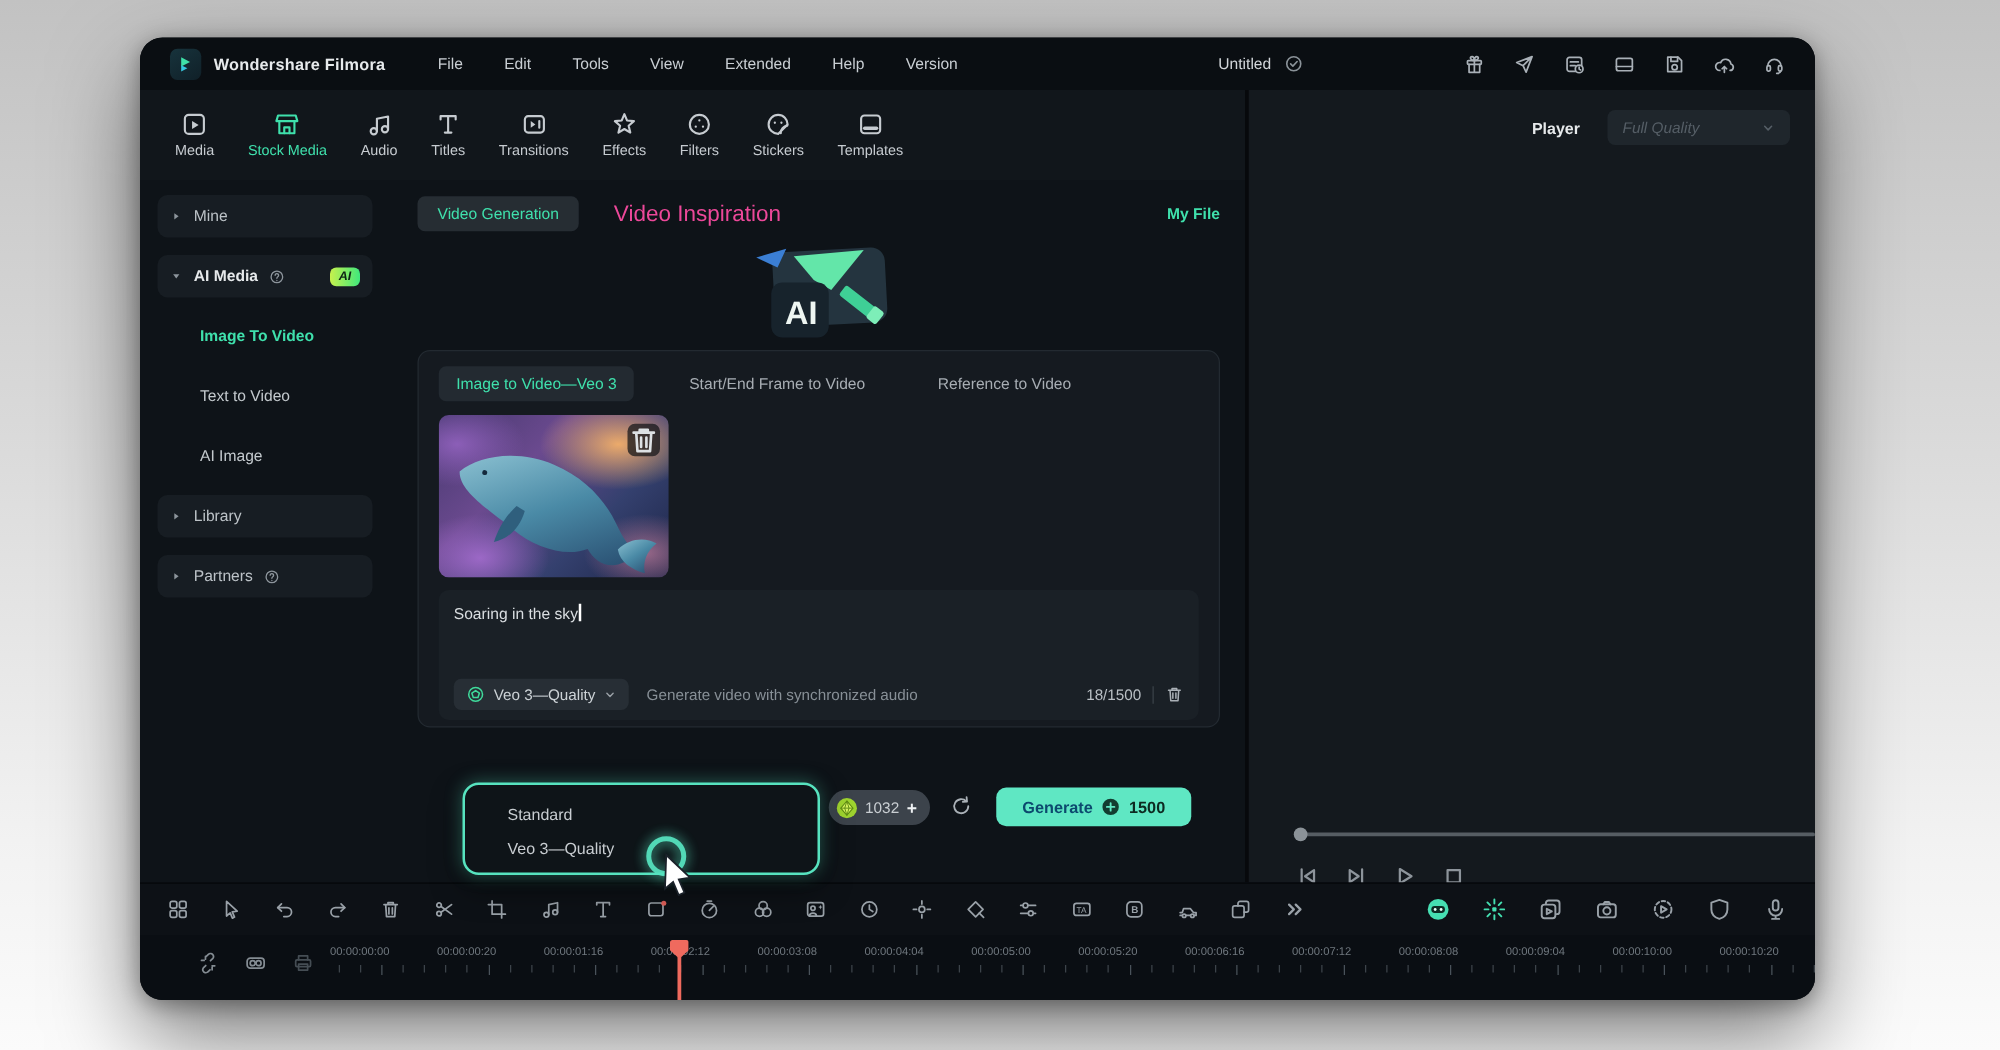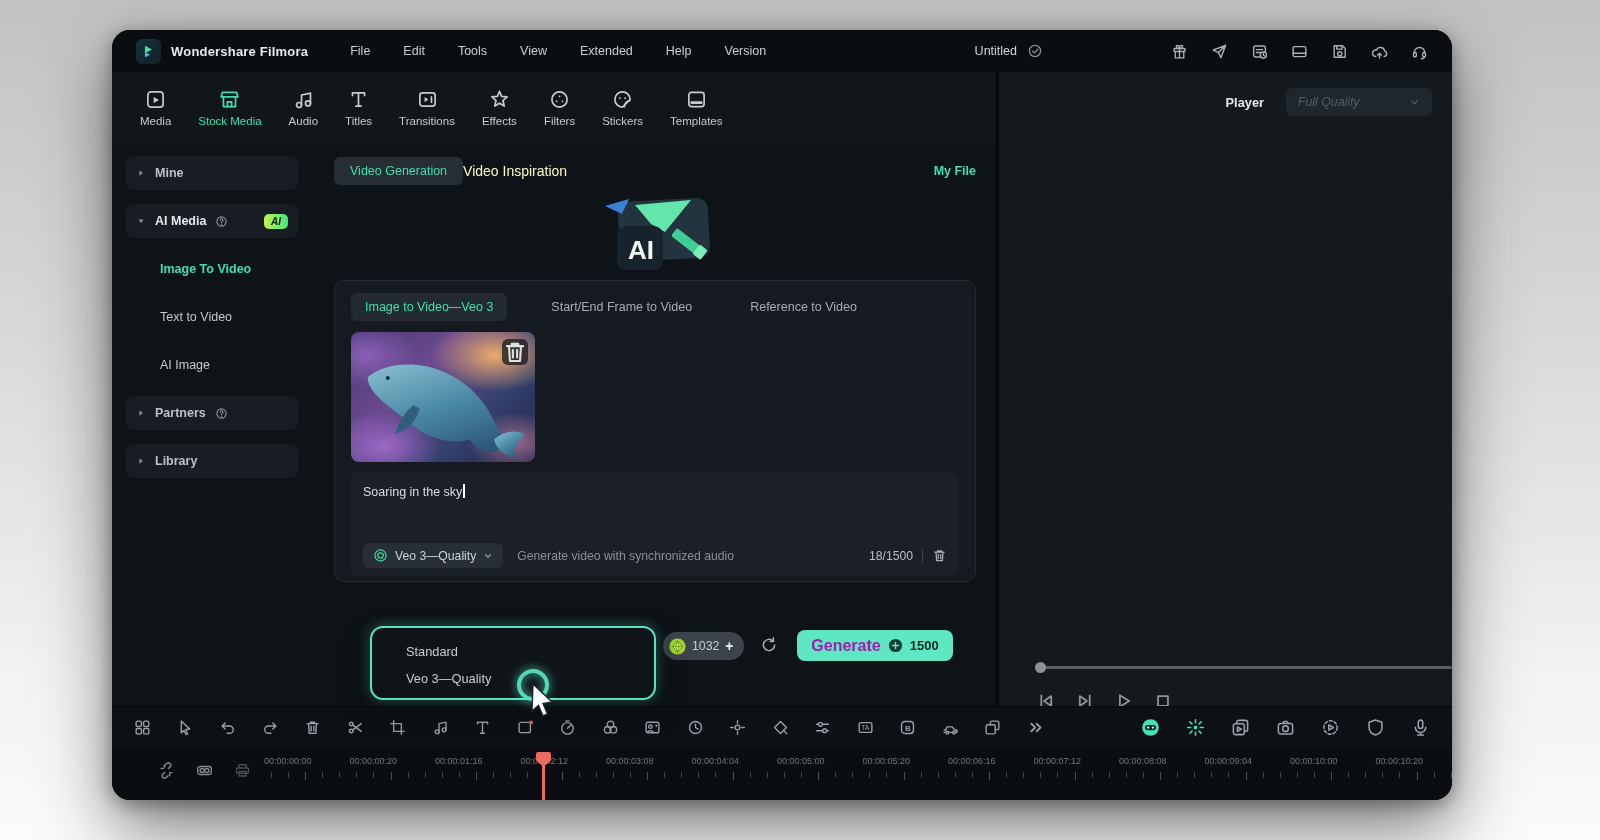--- a/index.html
+++ b/index.html
@@ -24,34 +24,34 @@
   .left-section{position:absolute;left:0;top:42px;width:884px;height:634px;background:#0e1318;}
   .tabstrip{height:72px;display:flex;align-items:center;gap:27px;padding:0 0 0 28px;background:#11161b;}
   .mtab{display:flex;flex-direction:column;align-items:center;gap:5px;color:#c6cbd0;cursor:pointer;}
   .mtab .mtab-ic{width:21px;height:21px;color:#c6cbd0;}
   .mtab .mtab-lb{font-size:11.5px;white-space:nowrap;}
   .mtab.active,.mtab.active .mtab-ic{color:#3fe0ac;}
   .body{display:flex;height:562px;}
   .sidebar{width:196px;padding:12px 10px 0 14px;box-sizing:border-box;flex:0 0 auto;}
   .side-row{height:34px;border-radius:8px;display:flex;align-items:center;gap:9px;padding:0 10px;
     margin-bottom:14px;color:#bcc2c7;font-size:12.5px;}
-  .side-row.group{background:#171d23;font-weight:bold;}
+  .side-row.group{background:#171d23;}
   .side-row .caret{width:10px;height:10px;color:#8d959c;flex:0 0 auto;}
   .side-row.bold{color:#e6e9eb;font-weight:700;}
   .side-sub{padding-left:34px;height:34px;display:flex;align-items:center;margin-bottom:14px;
     color:#c3c9cd;font-size:12.5px;}
   .side-sub.active{color:#3fe0ac;font-weight:700;}
   .help-ic{width:13px;height:13px;color:#8d959c;}
   .ai-badge{margin-left:auto;background:linear-gradient(90deg,#c7f14d,#3fe87c);color:#0c2214;
     font-size:10px;font-weight:800;font-style:italic;border-radius:5px;padding:2px 7px;}
   
   .content{flex:1;padding:10px 20px 0 26px;position:relative;}
   .content-tabs{display:flex;align-items:center;height:34px;}
   .pill-tab{background:#262d33;border-radius:6px;padding:7px 16px;color:#3fe0ac;font-size:12.5px;}
-  .ghost-tab{color:#fef9c3;font-size:14px;}
+  .ghost-tab{color:#ec4899;font-size:18px;margin-left:28px;}
   .my-file{margin-left:auto;color:#3fe0ac;font-size:12.5px;font-weight:700;}
   .ai-logo{width:132px;height:86px;margin:2px auto 0;display:block;}
   .gen-card{margin-top:4px;height:302px;background:#151a20;border:1px solid #232a31;border-radius:10px;
     padding:12px 16px;box-sizing:border-box;position:relative;}
   .card-tabs{display:flex;gap:30px;align-items:center;}
   .card-tab{color:#a7adb3;font-size:12.5px;padding:7px 14px;}
   .card-tab.active{background:#232a31;border-radius:6px;color:#3fe0ac;}
   .thumb{margin-top:11px;width:184px;height:130px;border-radius:8px;position:relative;overflow:hidden;
     background:
       radial-gradient(55% 45% at 78% 18%,rgba(244,176,106,.95),rgba(244,176,106,0) 62%),
@@ -83,21 +83,21 @@
   .dd-opt{height:27px;display:flex;align-items:center;padding:0 18px;color:#c8cdd1;font-size:12.8px;}
   .cursor-wrap{position:absolute;left:388px;top:628px;z-index:40;width:70px;height:70px;pointer-events:none;}
   .credits-pill{position:absolute;left:551px;top:602px;height:28px;background:#3c434b;border-radius:14px;
     display:flex;align-items:center;gap:6px;padding:0 10px 0 6px;z-index:20;}
   .gem{width:17px;height:17px;}
   .credits-num{color:#c9ced2;font-size:12.3px;}
   .credits-add{color:#eef1f3;font-size:14px;font-weight:600;margin-top:-1px;}
   .refresh-btn{position:absolute;left:648px;top:606px;width:18px;height:18px;color:#aab1b7;z-index:20;}
   .generate-btn{position:absolute;left:685px;top:600px;width:156px;height:31px;background:#5fe7c3;
     border-radius:8px;display:flex;align-items:center;justify-content:center;gap:7px;z-index:20;}
-  .generate-lbl{color:#a21caf;font-size:16px;font-weight:700;}
+  .generate-lbl{color:#0c4a6e;font-size:13px;font-weight:700;}
   .coin{width:15px;height:15px;}
   .generate-cost{color:#0d2a21;font-size:13px;font-weight:700;}
   
   .player{position:absolute;left:884px;top:42px;width:456px;height:634px;background:#14191e;
     border-left:3px solid #07090c;box-sizing:border-box;}
   .player-head{display:flex;align-items:center;padding:16px 20px 0 34px;justify-content:flex-end;}
   .player-title{color:#e6e9eb;font-size:12.8px;font-weight:700;}
   .quality-pill{margin-left:22px;background:#1f262c;border-radius:6px;height:28px;width:146px;
     display:flex;align-items:center;padding:0 12px;box-sizing:border-box;}
   .quality-lbl{color:#555e66;font-size:12.3px;font-style:italic;}
@@ -340,35 +340,35 @@
         </div>
         <div class="side-sub">
           <span>AI Image</span>
         </div>
         <div class="side-row group">
           <span class="caret">
               <svg viewBox="0 0 16 16" style="width:100%;height:100%;display:block">
                 <path d="M5.5,4 L11,8 5.5,12 Z" fill="currentColor"></path>
               </svg>
             </span>
+          <span>Library</span>
+        </div>
+        <div class="side-row group">
+          <span class="caret">
+              <svg viewBox="0 0 16 16" style="width:100%;height:100%;display:block">
+                <path d="M5.5,4 L11,8 5.5,12 Z" fill="currentColor"></path>
+              </svg>
+            </span>
           <span>Partners</span>
           <span class="help-ic">
               <svg viewBox="0 0 16 16" fill="none" stroke="currentColor" stroke-width="1.3" stroke-linecap="round" stroke-linejoin="round" style="width:100%;height:100%;display:block">
                 <circle cx="8" cy="8" r="5.7"></circle>
                 <path d="M6.3,6.4 a1.7,1.7 0 1 1 2.6,1.5 c-.6,.4 -.9,.8 -.9,1.5 M8,11.5 v.1"></path>
               </svg>
             </span>
-        </div>
-        <div class="side-row group">
-          <span class="caret">
-              <svg viewBox="0 0 16 16" style="width:100%;height:100%;display:block">
-                <path d="M5.5,4 L11,8 5.5,12 Z" fill="currentColor"></path>
-              </svg>
-            </span>
-          <span>Library</span>
         </div>
       </div>
 
       <div class="content">
         <div class="content-tabs">
           <span class="pill-tab">Video Generation</span>
           <span class="ghost-tab">Video Inspiration</span>
           <span class="my-file">My File</span>
         </div>
 

